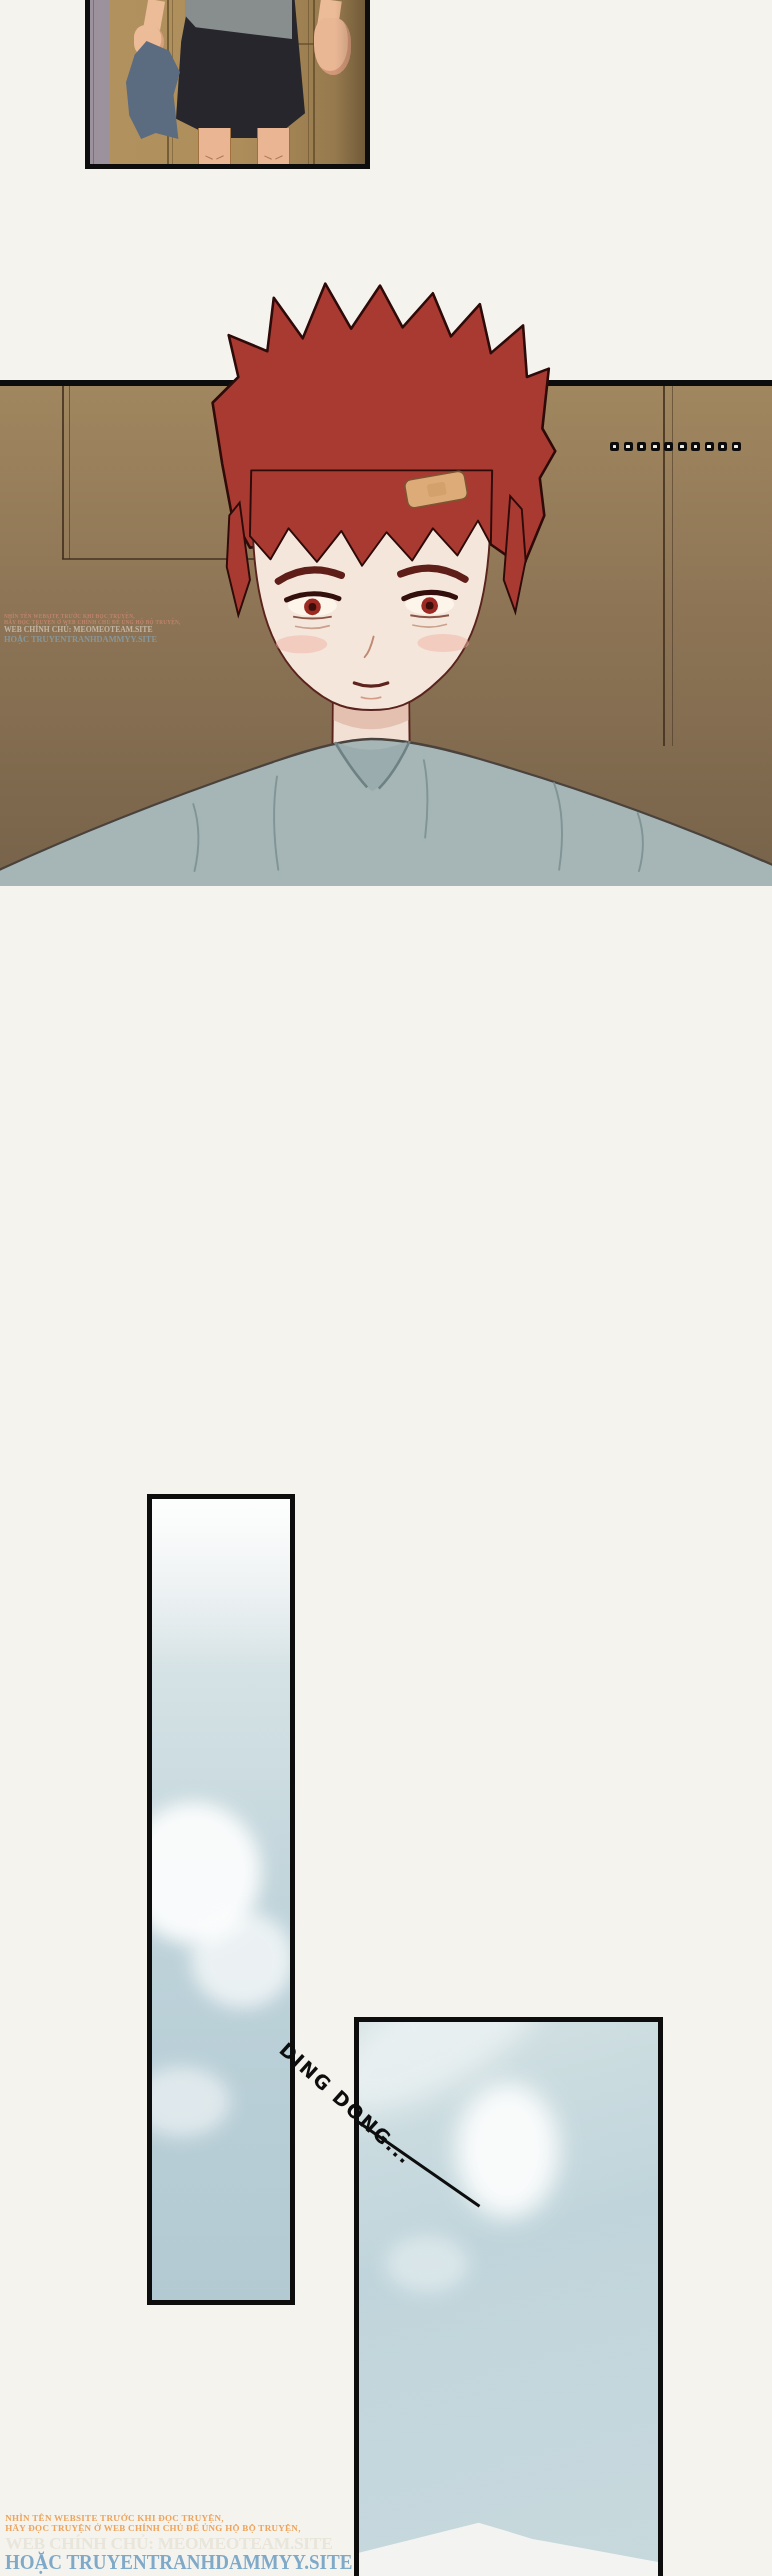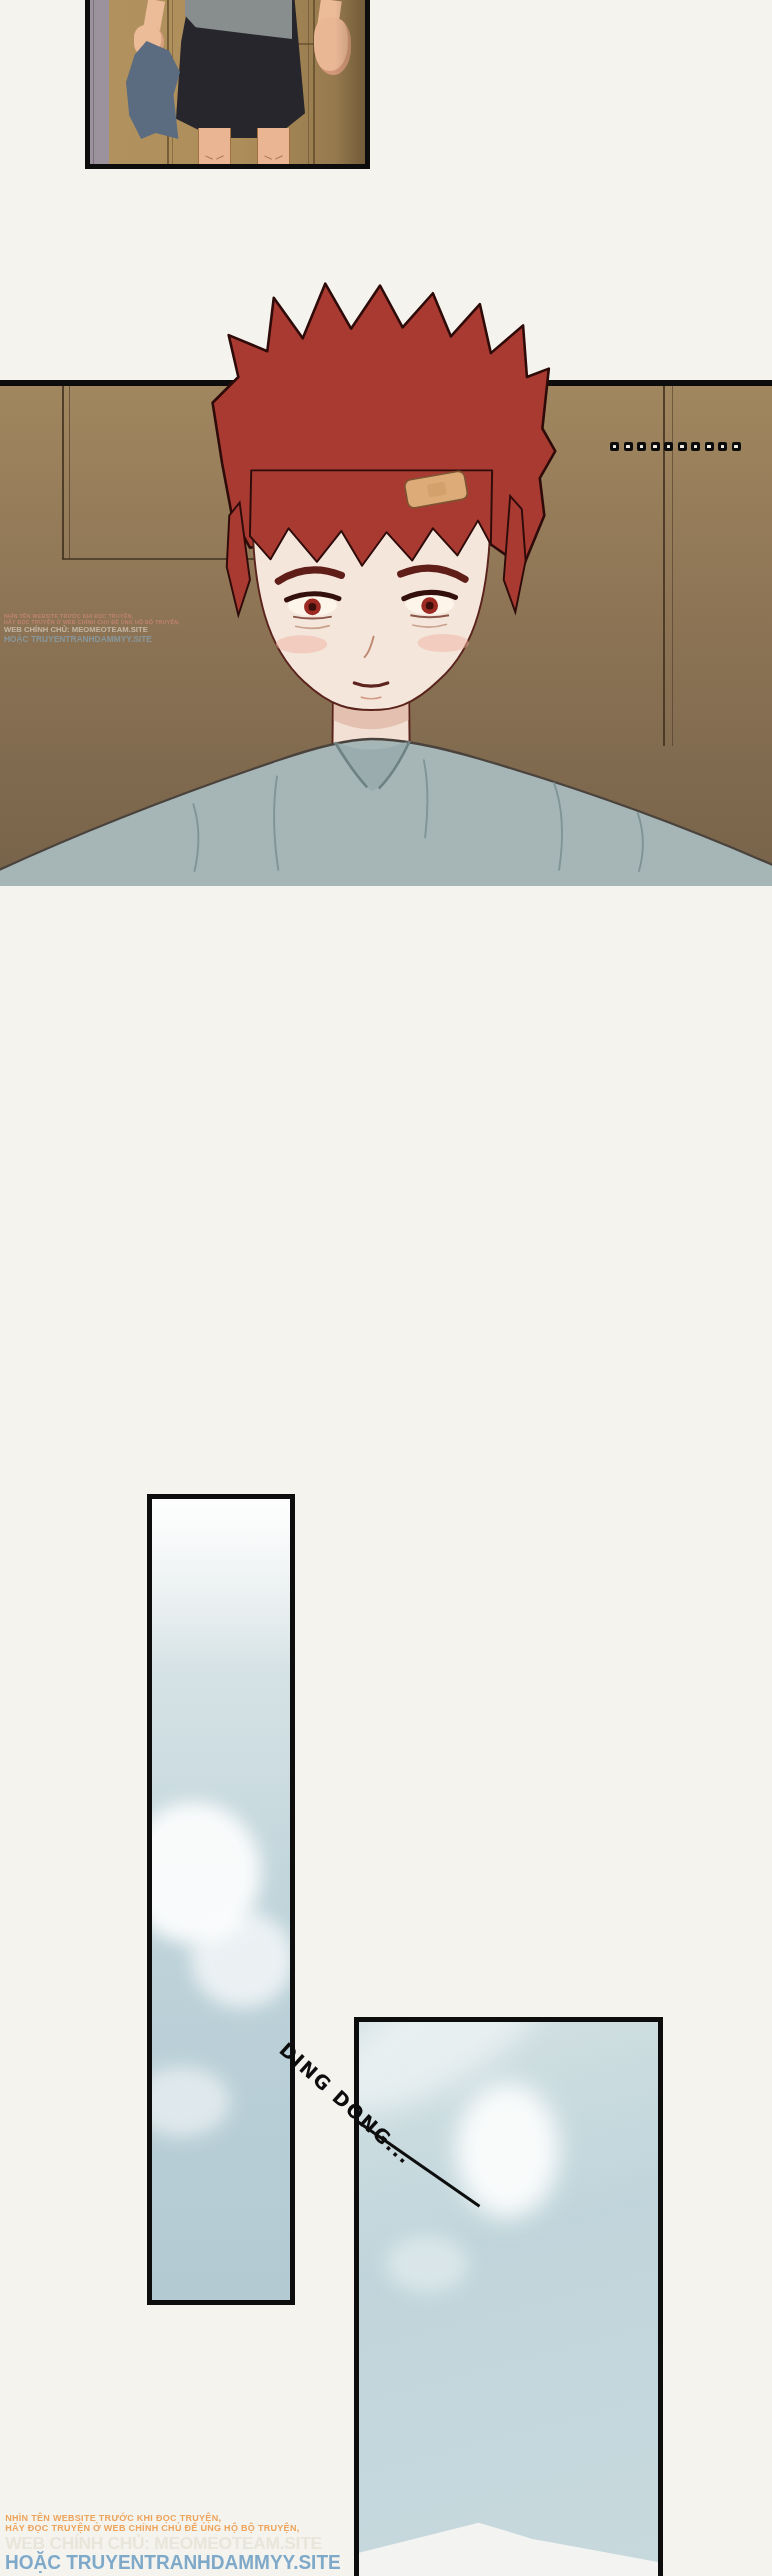--- a/index.html
+++ b/index.html
@@ -47,21 +47,21 @@
   .panel-face-border{left:0;width:773px;height:5.8px;background:#0d0d0d;}
 
   .char-svg{left:0;top:277px;width:773px;height:609px;pointer-events:none;}
 
   
   .dots{left:610px;top:442px;display:flex;gap:4.5px;}
   .dot{width:9px;height:9px;background:#0c0c0c;border-radius:1.9px;display:flex;align-items:center;justify-content:center;}
   .dot i{display:block;width:3.9px;height:3.9px;background:#f5efe6;border-radius:0.6px;}
 
   
-  .wm{line-height:1.15;white-space:nowrap;font-weight:bold;}
+  .wm{line-height:1.15;white-space:nowrap;font-weight:bold;font-family:Liberation Serif, serif;}
   .wm-small{left:3.9px;top:614px;opacity:.55;}
   .wm-small .l12{font-size:5.2px;color:#e8907f;letter-spacing:0.3px;}
   .wm-small .l3{font-size:7.7px;color:#efe9df;}
   .wm-small .l4{font-size:8.4px;color:#85b4d4;}
   .wm-large{left:5.2px;top:2513px;}
   .wm-large .l12{font-size:9px;color:#eda45c;letter-spacing:0.3px;line-height:1.12;}
   .wm-large .l3{font-size:17.4px;color:#e8e5da;letter-spacing:-0.3px;line-height:1.0;margin-top:1.9px;}
   .wm-large .l4{font-size:20px;color:#7fa9c9;line-height:1.0;transform:scaleX(.95);transform-origin:left;}
 
   

